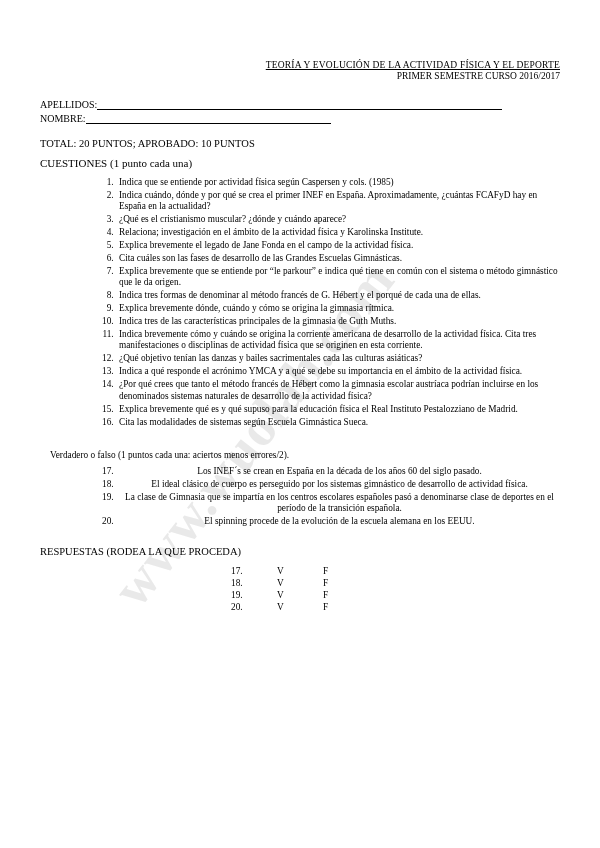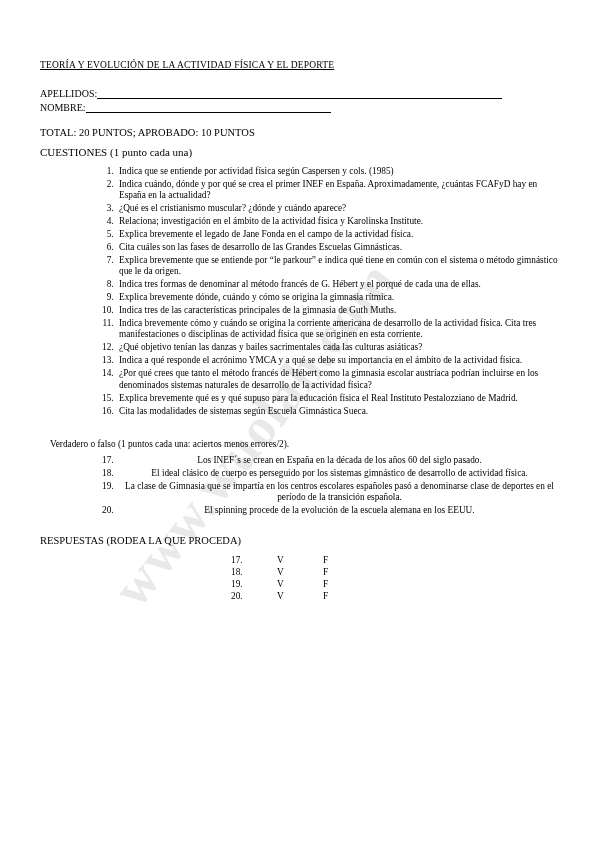--- a/index.html
+++ b/index.html
@@ -42,21 +42,21 @@
     transform: rotate(-52deg);
     transform-origin: left top;
     position: absolute;
     left: 20px;
     top: 330px;
     letter-spacing: 1px;
   }
   .content { position: relative; z-index: 10; }
 
   .title-block {
-    text-align: left;
+    text-align: right;
     margin-bottom: 16px;
   }
   .title-main {
     font-size: 9.5px;
     text-decoration: underline;
     letter-spacing: 0.2px;
   }
   .title-sub {
     font-size: 9.5px;
     margin-top: 1px;
@@ -136,20 +136,21 @@
 <div class="page">
 
   <div class="watermark">
     <span>www.wuolah.com</span>
   </div>
 
   <div class="content">
 
     <div class="title-block">
       <div class="title-main">TEORÍA Y EVOLUCIÓN DE LA ACTIVIDAD FÍSICA Y EL DEPORTE</div>
+      <div class="title-sub">PRIMER SEMESTRE CURSO 2016/2017</div>
     </div>
 
     <div class="fields">
       <div class="field-row">
         <span class="field-label">APELLIDOS:</span>
         <span class="field-line line-long"></span>
       </div>
       <div class="field-row">
         <span class="field-label">NOMBRE:</span>
         <span class="field-line line-short"></span>

